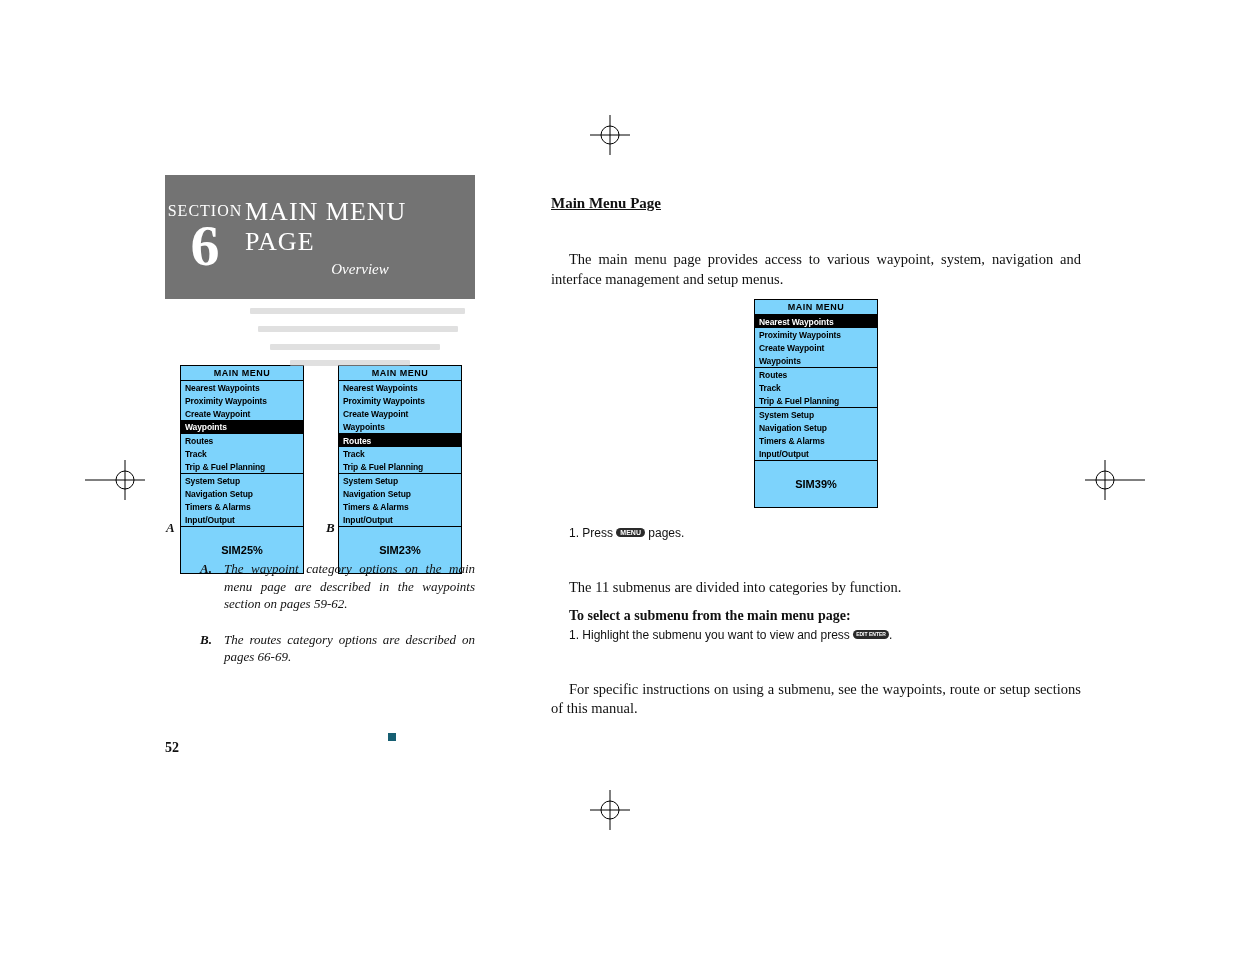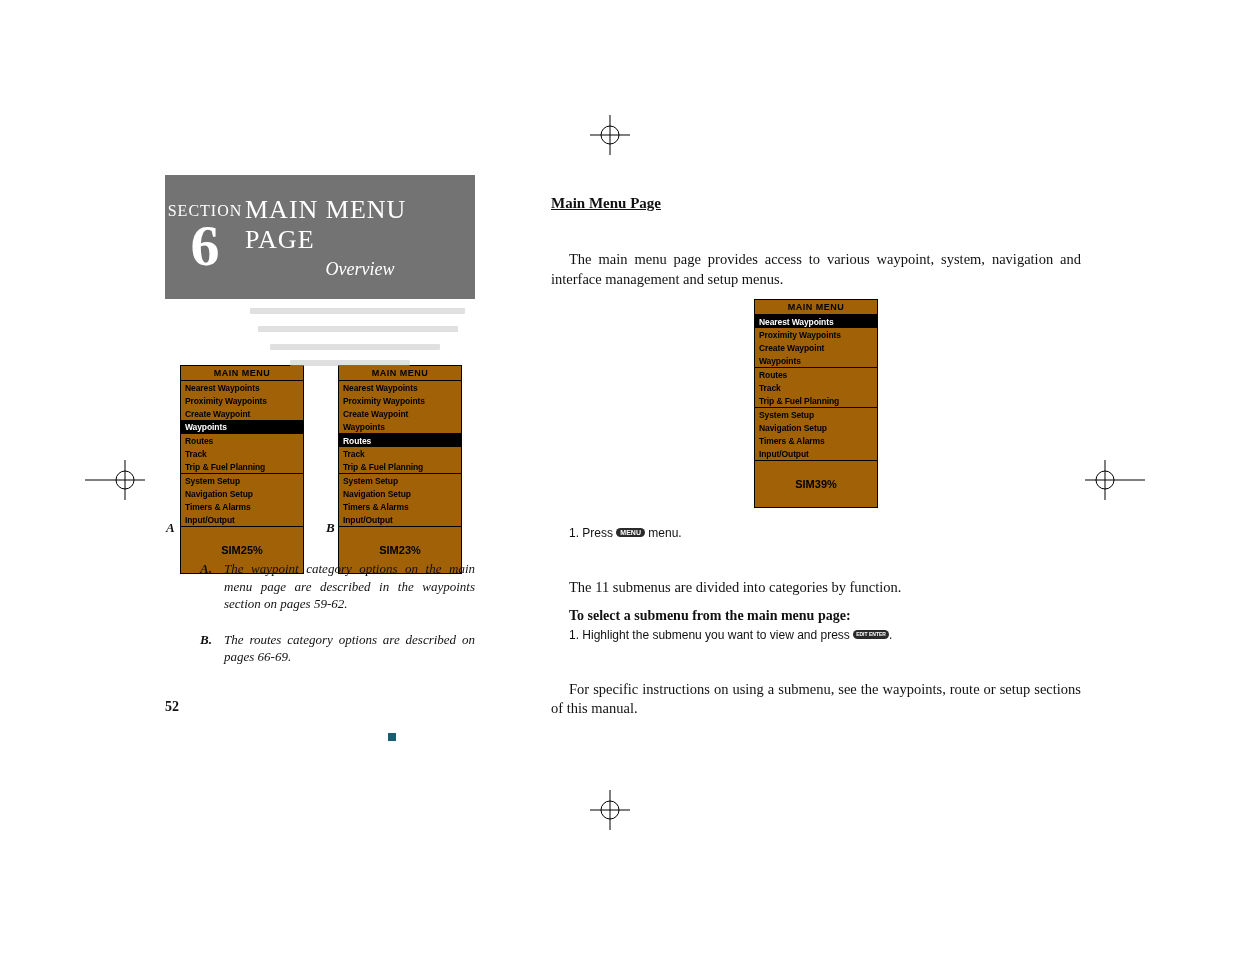--- a/index.html
+++ b/index.html
@@ -6,36 +6,36 @@
 .page { position:relative; width:1235px; height:954px; }
 .regmark { position:absolute; }
 .regmark svg { display:block; }
 .left-col { position:absolute; left:165px; top:175px; width:310px; }
 .section-tab { width:100%; height:124px; background:#737373; position:relative; z-index:2; display:flex; }
 .tab-left { width:80px; display:flex; flex-direction:column; align-items:center; justify-content:center; color:#fff; font-family: 'Times New Roman', serif;}
 .tab-left .sec-label { font-size:16px; letter-spacing:1px; font-variant: small-caps;}
 .tab-left .sec-num { font-size:58px; font-weight:bold; line-height:0.9; font-family: Georgia, serif;}
 .tab-right { flex:1; display:flex; flex-direction:column; align-items:center; justify-content:center; color:#fff; font-family:'Times New Roman', serif;}
 .tab-right .title { font-size:26px; letter-spacing:1px;}
-.tab-right .subtitle { font-style:italic; font-size:18px; margin-top:4px;}
+.tab-right .subtitle { font-style:italic; font-size:15px; margin-top:4px;}
 .globe { position:absolute; left:250px; top:170px; width:230px; height:220px; z-index:1; opacity:0.55;}
 .stripe { position:absolute; background:#c7c7c8; height:6px; border-radius:1px;}
 .screens { position:absolute; left:180px; top:365px; display:flex; gap:34px;}
-.dev-screen { width:122px; border:1.5px solid #000; background:#a16207; font-family: Arial, sans-serif; font-weight:bold; color:#000;}
+.dev-screen { width:122px; border:1.5px solid #000; background:#7dd3fc; font-family: Arial, sans-serif; font-weight:bold; color:#000;}
 .ds-title { text-align:center; font-size:9px; padding:2px 0; letter-spacing:0.5px;}
 .ds-group { border-top:1.5px solid #000;}
 .ds-group:first-of-type{border-top:none;}
 .ds-item { font-size:8.5px; padding:1.5px 4px; letter-spacing:-0.1px;}
 .ds-item.hl { background:#000; color:#fff;}
 .ds-status { border-top:1.5px solid #000; display:flex; justify-content:center; padding:17px 4px; font-size:11px;}
 .scr-label { position:absolute; font-family:Georgia, serif; font-style:italic; font-weight:bold; font-size:13px;}
 .captions { position:absolute; left:200px; top:560px; width:275px; font-family:Georgia, serif;}
 .cap-row { display:flex; gap:10px; margin-bottom:18px; font-style:italic; font-size:13px; text-align:justify; line-height:1.35;}
 .cap-letter{ font-weight:bold; min-width:14px;}
-.pnum { position:absolute; left:165px; top:699px; font-weight:bold; font-size:14px;}
+.pnum { position:absolute; left:165px; top:740px; font-weight:bold; font-size:14px;}
 .pnum-sq { position:absolute; left:388px; top:733px; width:8px; height:8px; background:#165f72;}
 .right-col { position:absolute; left:551px; top:195px; width:530px; font-family:'Times New Roman', serif;}
 .right-col .mm-title { font-weight:bold; font-size:15px; text-decoration:underline; margin:0 0 8px 0; font-family: Georgia, serif;}
 .right-col p { margin:0 0 10px 0; font-size:14.5px; text-align:justify; line-height:1.35;}
 .right-col p.indent{ text-indent:18px;margin-top:38px;}
 .right-col .bold-line{ font-weight:bold; font-family:Georgia,serif; font-size:14px; margin:8px 0 4px 0;}
 .right-col .step{ font-family: Arial, sans-serif; font-size:12px; margin:0 0 10px 18px;}
 .pill { display:inline-block; background:#2a2a2a; color:#fff; font-size:7px; font-weight:bold; padding:1px 4px; border-radius:5px; vertical-align:middle; font-family:Arial,sans-serif; line-height:1; position:relative; top:-1px;}
 .center-screen { margin:10px auto 18px auto; width:122px;}
 </style>
@@ -192,21 +192,21 @@
         <div class="ds-item">Timers &amp; Alarms</div>
         <div class="ds-item">Input/Output</div>
       </div>
       <div class="ds-status">
         <span>SIM</span>
         <span>39%</span>
       </div>
     </div>
 
     <div class="step">
-      <span>1. Press </span><span class="pill">MENU</span><span> menu.</span>
+      <span>1. Press </span><span class="pill">MENU</span><span> pages.</span>
     </div>
 
     <p class="indent">The 11 submenus are divided into categories by function.</p>
 
     <div class="bold-line" style="text-indent:18px;">To select a submenu from the main menu page:</div>
     <div class="step">
       <span>1. Highlight the submenu you want to view and press </span><span class="pill" style="font-size:5px; line-height:0.9; padding:2px 3px;">EDIT
 ENTER</span><span>.</span>
     </div>
 

